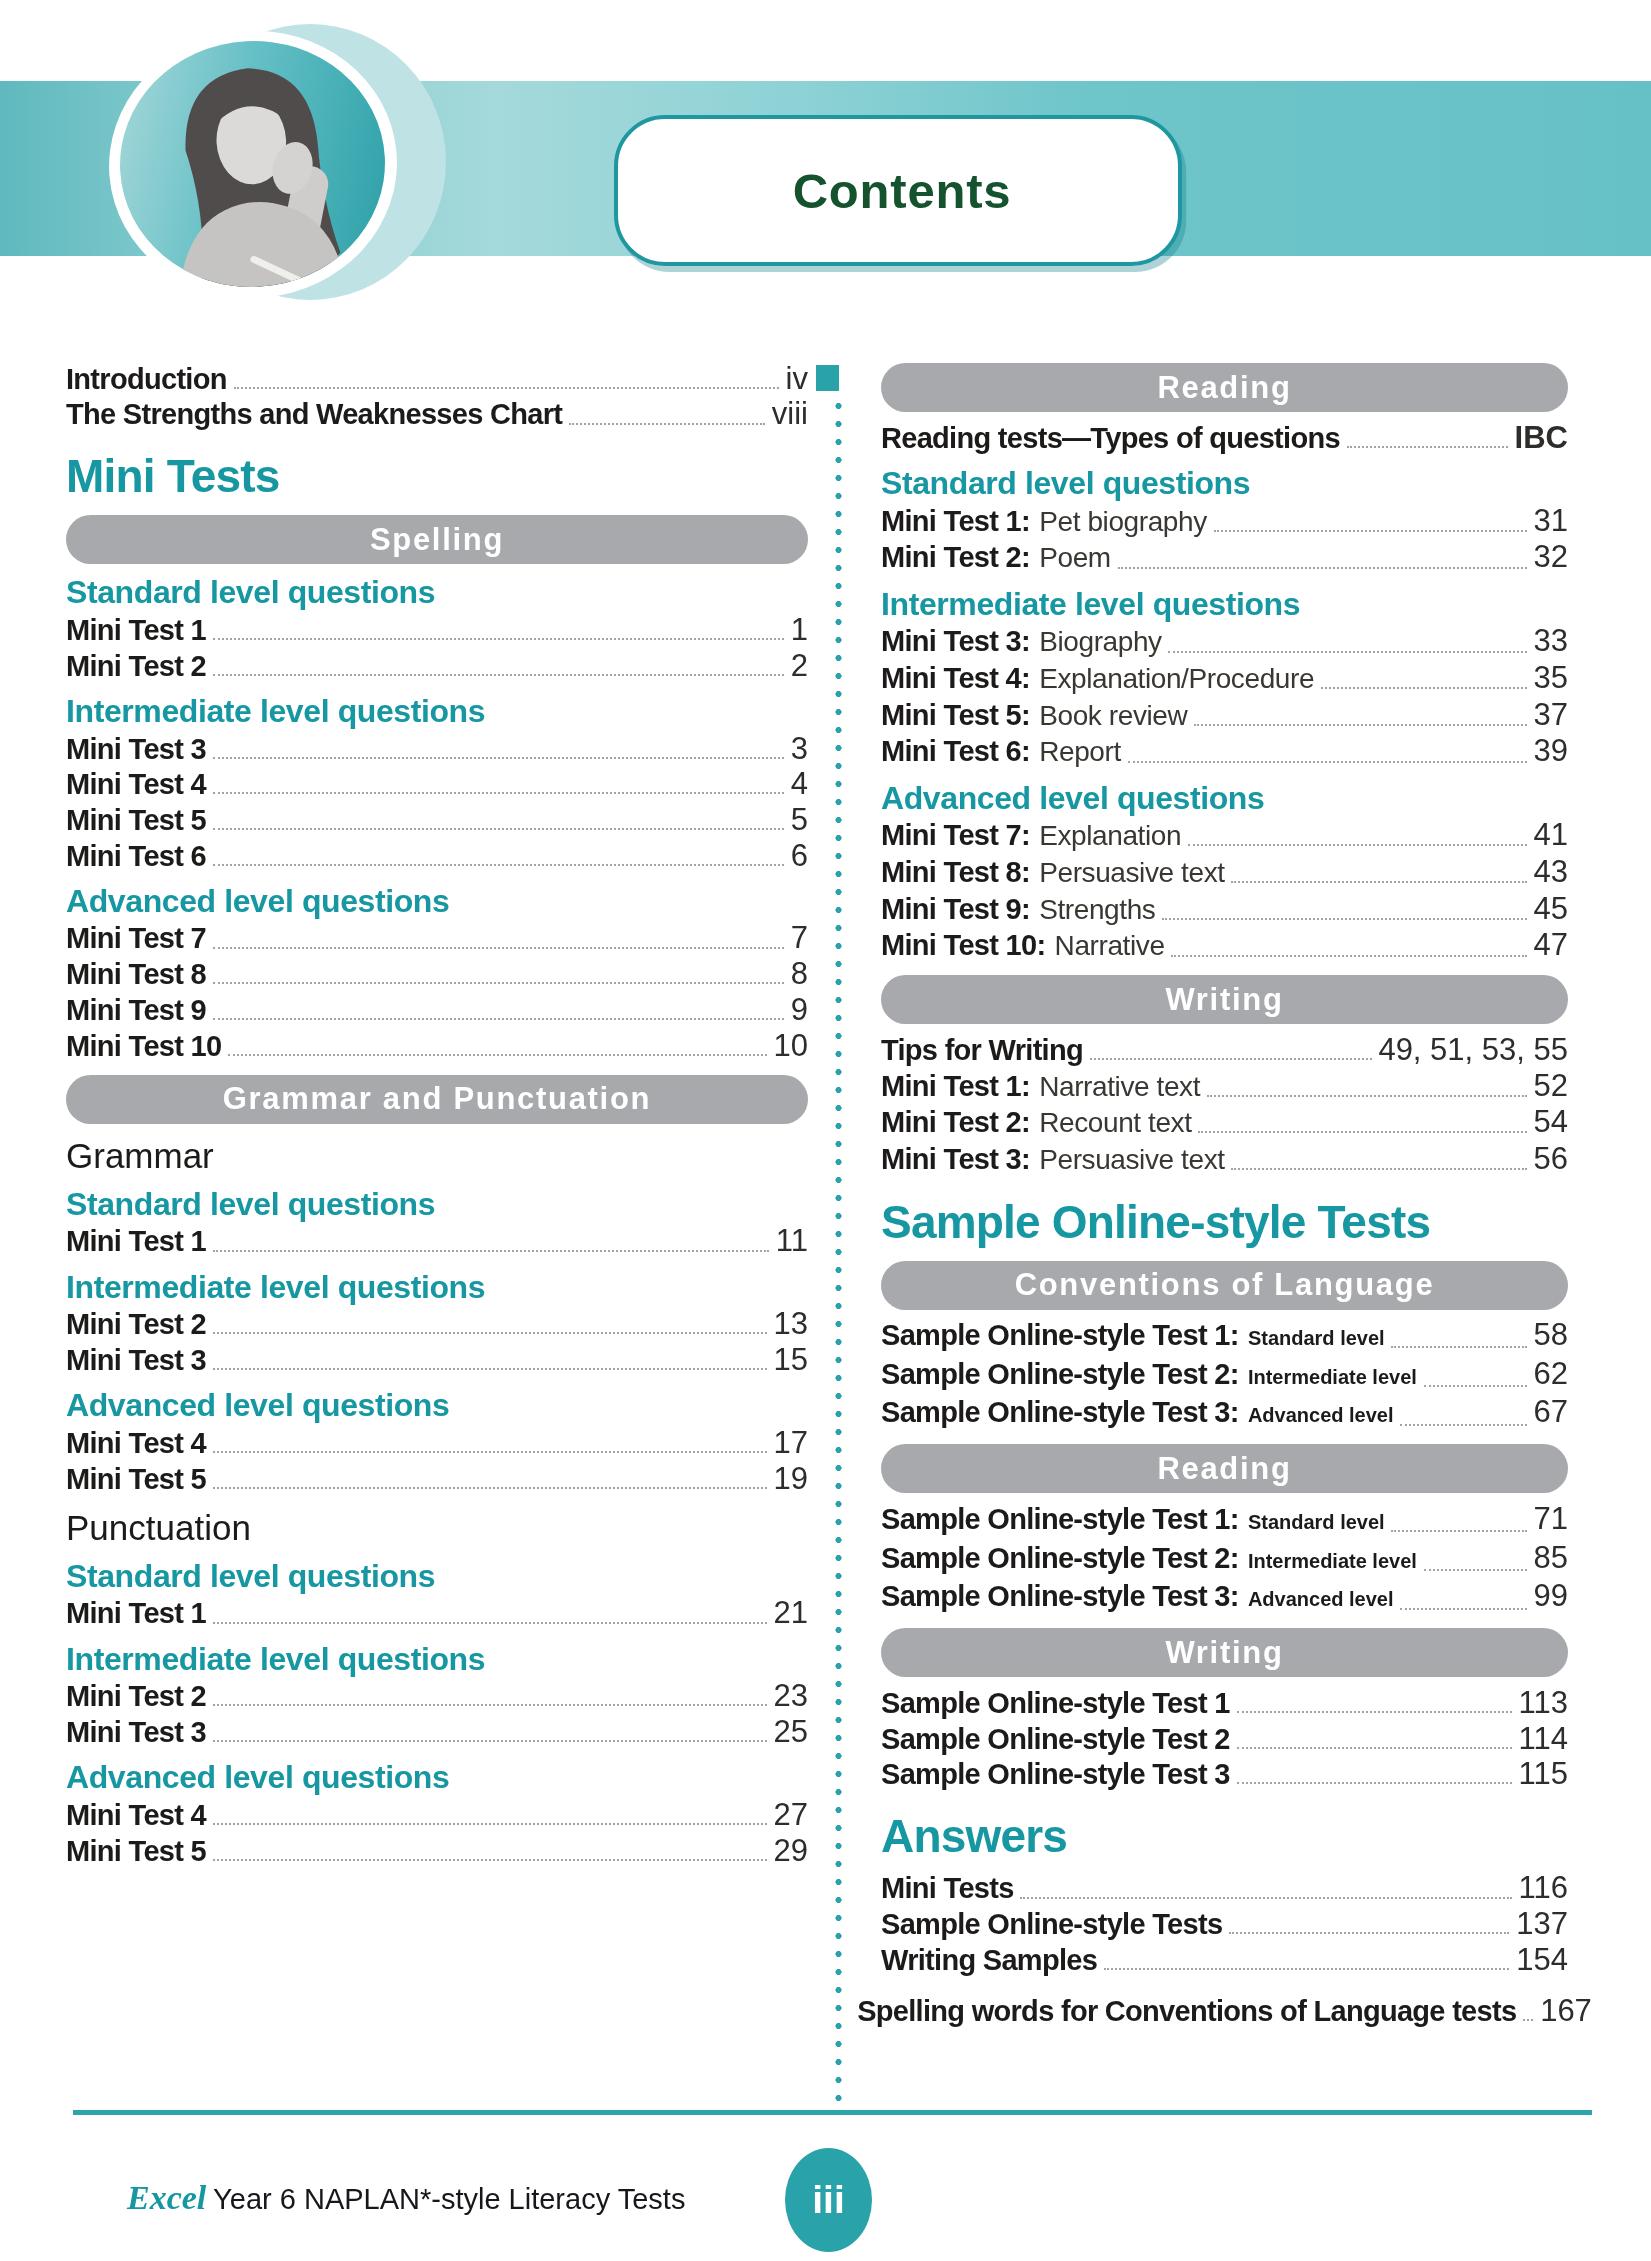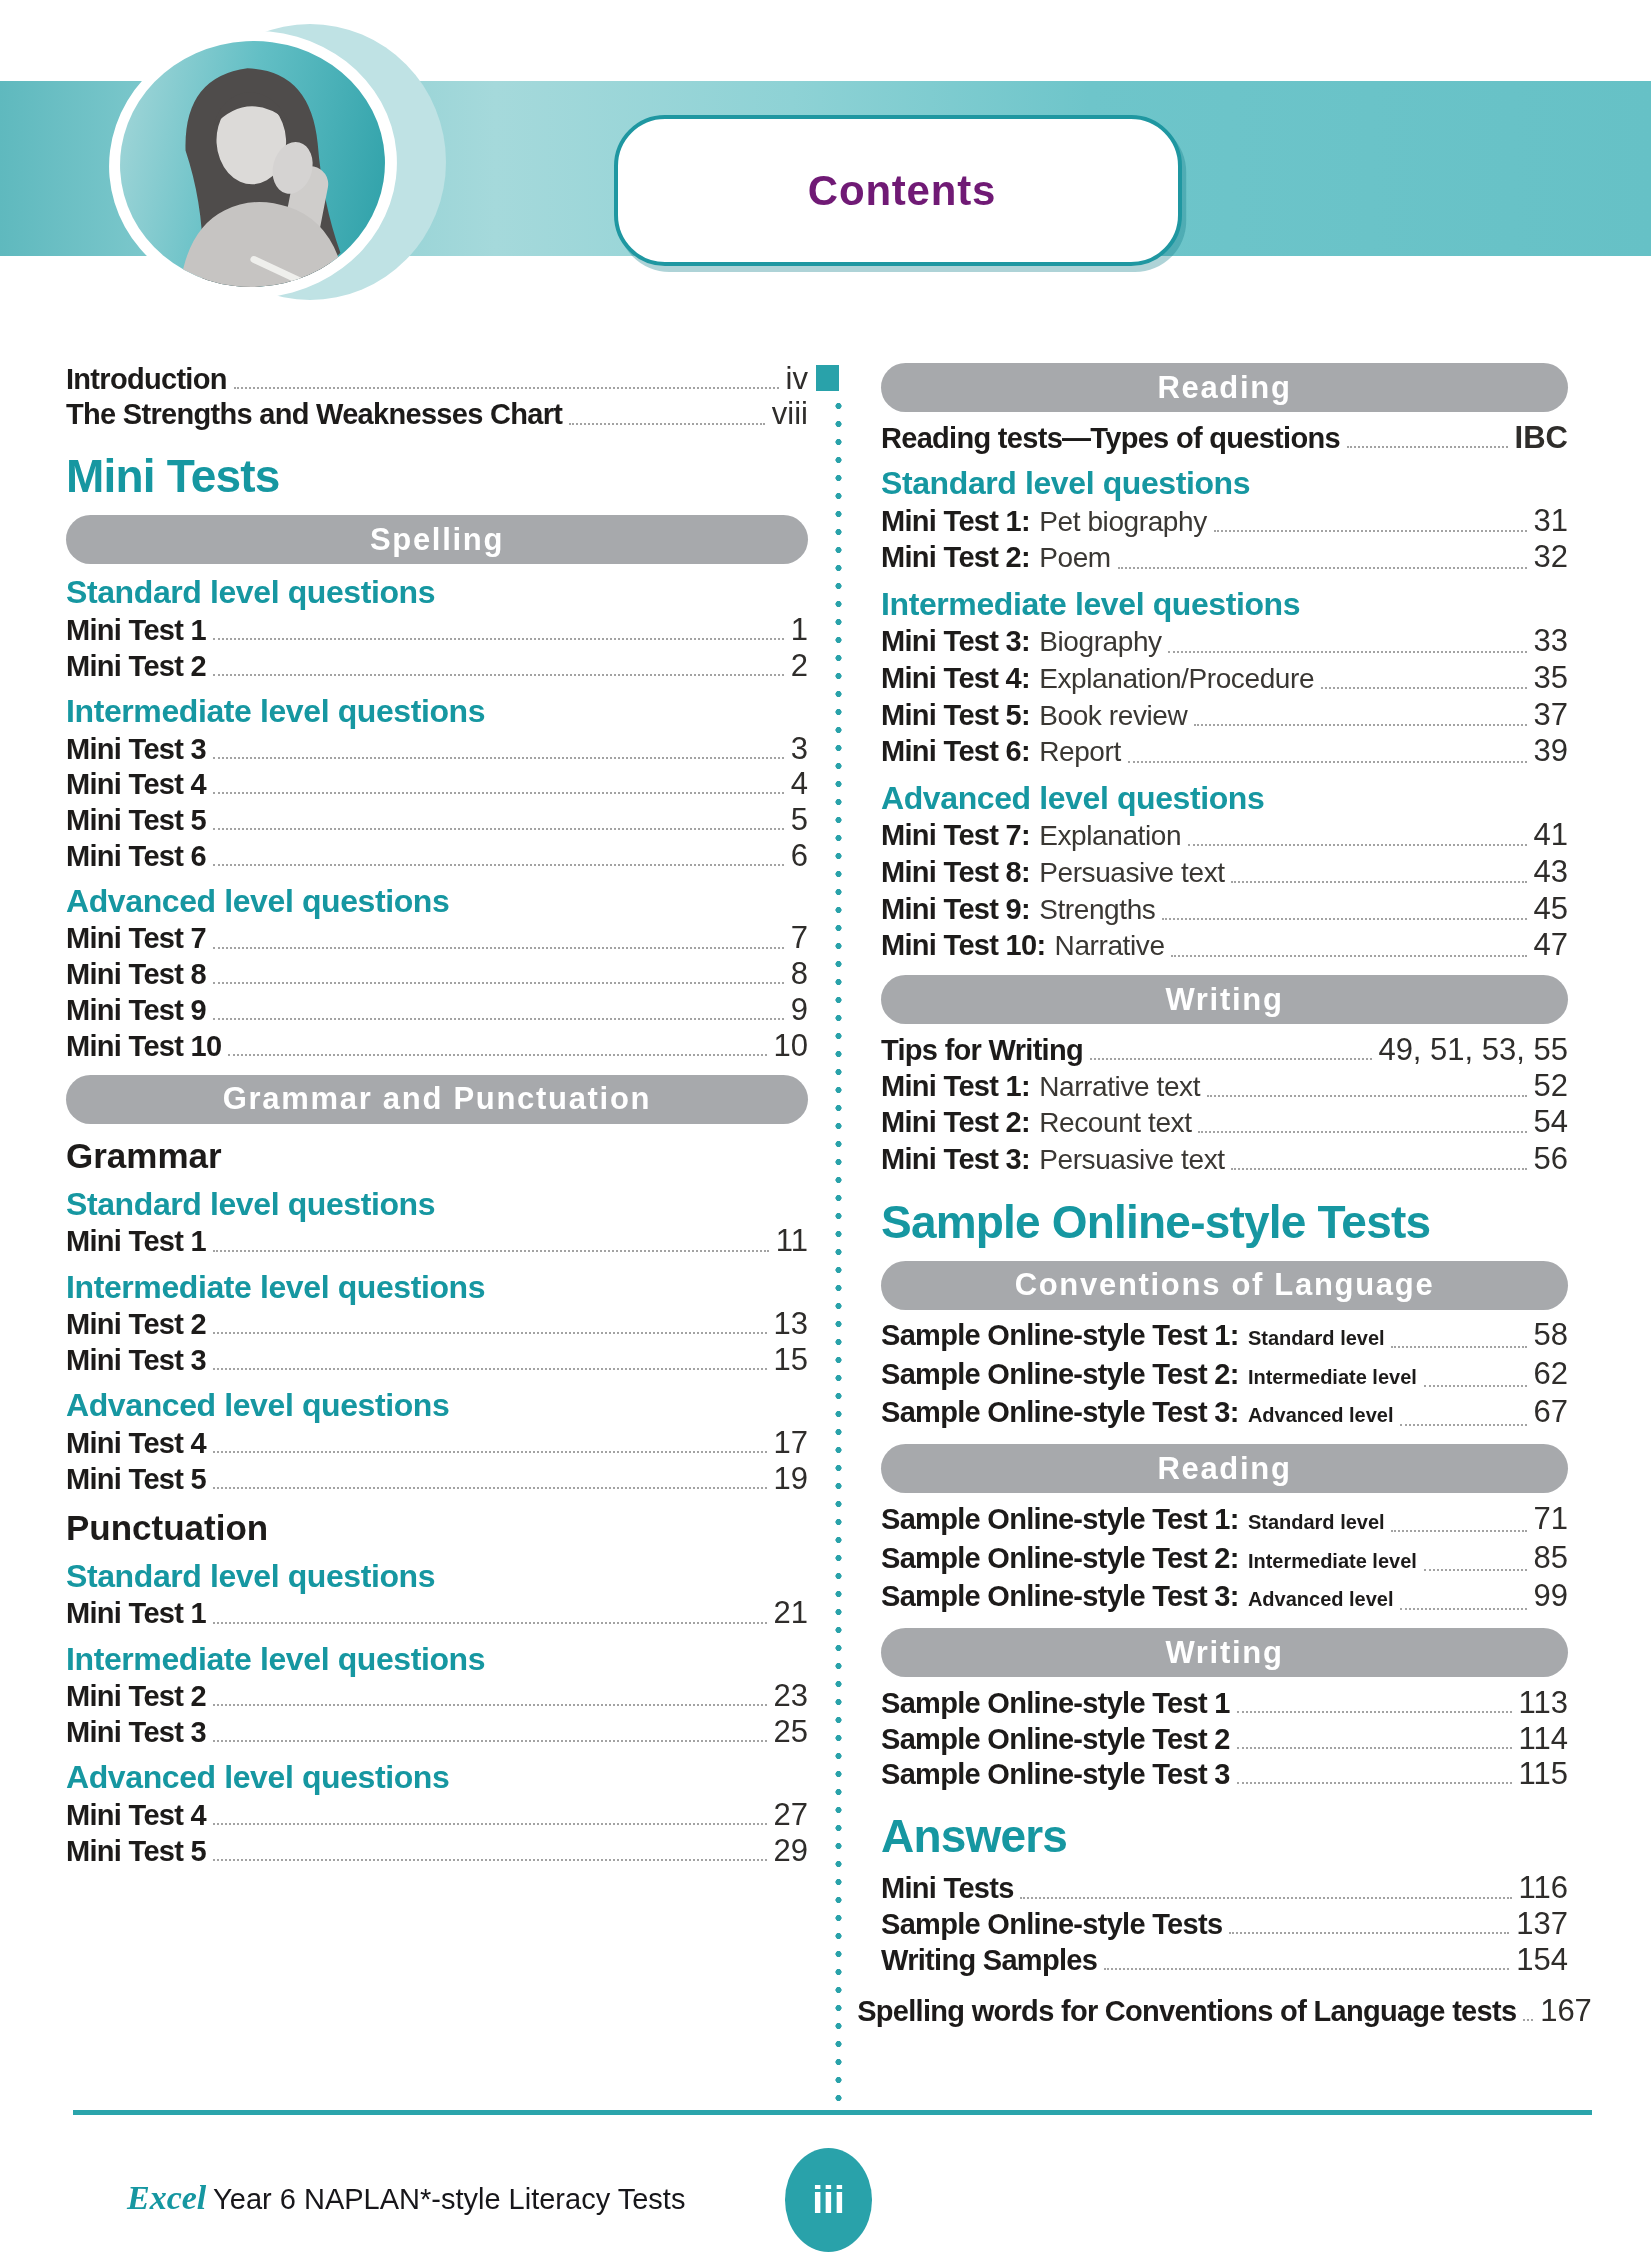--- a/index.html
+++ b/index.html
@@ -16,21 +16,21 @@
   .art-ring{position:absolute;left:109px;top:31px;width:288px;height:267px;border-radius:50%;background:#ffffff;transform:rotate(-5deg);}
   .art-photo{
     position:absolute;left:120px;top:41px;width:265px;height:246px;border-radius:50%;overflow:hidden;
     background:linear-gradient(105deg,#a8d8da 0%,#63bfc5 45%,#2b9fa7 100%);transform:rotate(-3deg);
   }
   .contents-box{
     position:absolute;left:614px;top:115px;width:560px;height:143px;background:#ffffff;
     border:4.2px solid #1f97a1;border-radius:51px;display:flex;align-items:center;justify-content:center;
     box-shadow:4.2px 6px 0 rgba(23,130,140,0.35);
   }
-  .contents-title{font-size:42px;font-weight:bold;color:#701a75;letter-spacing:0.8px;margin-left:8px;}
+  .contents-title{font-size:49px;font-weight:bold;color:#14532d;letter-spacing:0.8px;margin-left:8px;}
   
   .divider-square{position:absolute;left:816px;top:365px;width:23px;height:25.5px;background:#29a2aa;}
   .divider{
     position:absolute;left:835px;top:400px;width:6.8px;height:1708px;
     background-image:radial-gradient(circle at 3.4px 6px,#29a2aa 2.7px,rgba(0,0,0,0) 3.3px);
     background-size:6.8px 18px;background-repeat:repeat-y;
   }
   
   .toc{position:absolute;top:360px;left:66px;width:1502px;display:flex;}
   .col-left{width:742px;}
@@ -40,21 +40,21 @@
   .row.gap-before{margin-top:17px;}
   .lbl{font-weight:bold;font-size:29px;color:#1d1b1a;white-space:nowrap;letter-spacing:-0.7px;}
   .sep{font-weight:bold;font-size:29px;color:#1d1b1a;margin-right:8.5px;}
   .desc{font-size:28px;color:#3a3733;white-space:nowrap;letter-spacing:-0.4px;}
   .desc-sm{font-size:20px;font-weight:bold;color:#1d1b1a;white-space:nowrap;}
   .leader{flex:1;align-self:flex-end;margin:0 6.8px 6.8px 6.8px;border-bottom:2.5px dotted #a3a3a3;min-width:10.2px;}
   .page{font-size:31px;color:#2f2d2b;white-space:nowrap;}
   .page.bold{font-weight:bold;}
   .h1{font-size:46px;font-weight:bold;color:#1697a1;margin:18.7px 0 8.5px;line-height:53px;letter-spacing:-0.8px;}
   .h2{font-size:32px;font-weight:bold;color:#1697a1;margin:10.2px 0 1.7px;line-height:37px;letter-spacing:-0.4px;}
-  .h3{font-size:35px;font-weight:bold;color:#1d1b1a;margin:12px 0 0;line-height:40px;}
+  .h3{font-size:35px;font-weight:normal;color:#1d1b1a;margin:12px 0 0;line-height:40px;}
   .banner{
     height:49px;background:#a7a9ac;border-radius:27px;display:flex;align-items:center;justify-content:center;
     color:#ffffff;font-weight:bold;font-size:31px;letter-spacing:1.7px;margin:12px 0 8.5px;
   }
   .col-right > .banner:first-child{margin-top:3.4px;}
   
   .rule{position:absolute;left:73px;top:2110px;width:1519px;height:5.1px;background:#2ba4ab;}
   .footer-brand{position:absolute;left:127px;top:2179px;font-size:29px;color:#17161a;white-space:nowrap;}
   .excel{font-family:"Liberation Serif",serif;font-style:italic;font-weight:bold;color:#1697a1;font-size:34px;margin-right:6.8px;}
   .badge{

